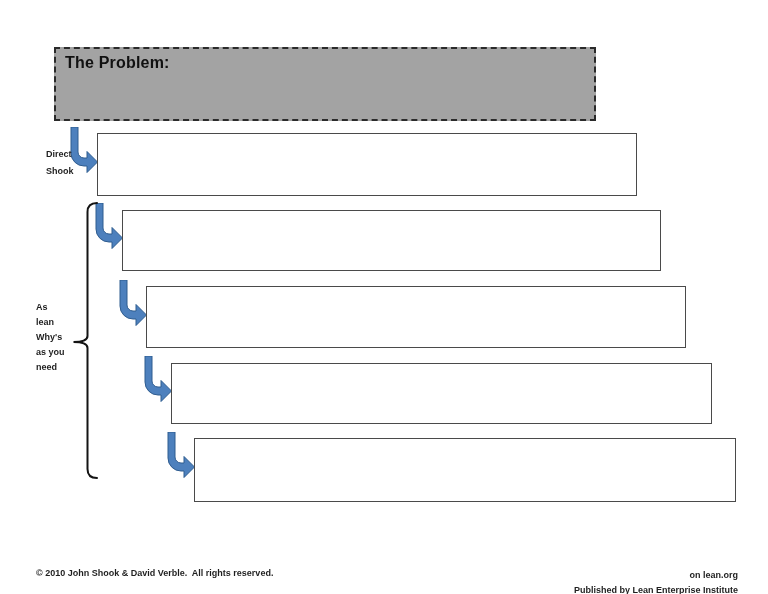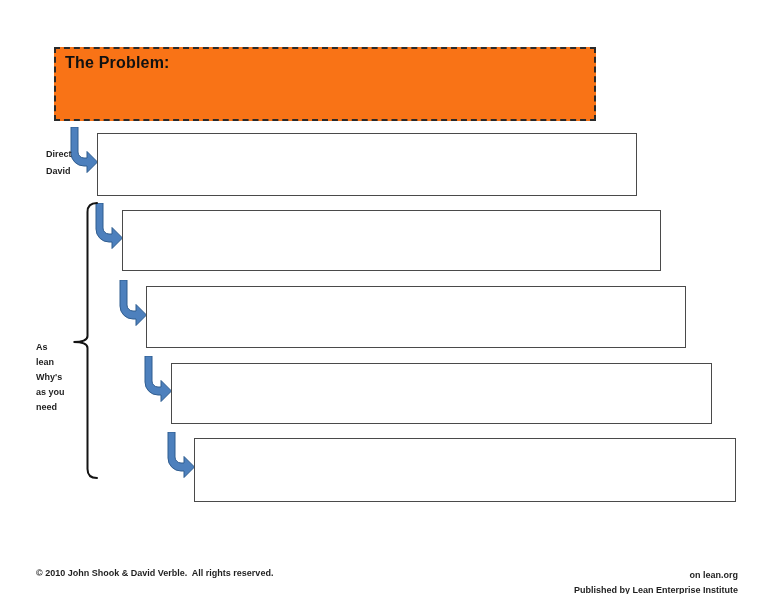--- a/index.html
+++ b/index.html
@@ -2,21 +2,21 @@
 <html><head>
 <meta charset="utf-8">
 <style>
   html,body { margin:0; padding:0; background:#fff; }
   .page {
     position:relative; width:768px; height:594px; background:#ffffff;
     font-family:"Liberation Sans", sans-serif; overflow:hidden;
   }
   .problem-box {
     position:absolute; left:54px; top:47px; width:538px; height:70px;
-    border:2px dashed #2a2a2a; background:#f97316;
+    border:2px dashed #2a2a2a; background:#a3a3a3;
   }
   .problem-label {
     position:absolute; left:9px; top:5px;
     font-size:16px; font-weight:600; color:#111; letter-spacing:0.2px;
   }
   .problem-value { position:absolute; left:9px; top:28px; right:6px; bottom:4px; font-size:12px; color:#111; }
   .why-box {
     position:absolute; background:#ffffff; border:1.5px solid #4a4a4a;
     font-size:12px; color:#111;
   }
@@ -27,21 +27,21 @@
   .b5 { left:194px; top:438px; width:540px; height:62px; }
   .arrow { position:absolute; width:30px; height:46px; }
   .a1 { left:68px;  top:127px; }
   .a2 { left:93px;  top:203px; }
   .a3 { left:117px; top:280px; }
   .a4 { left:142px; top:356px; }
   .a5 { left:165px; top:432px; }
   .bracket { position:absolute; left:70px; top:200px; width:30px; height:281px; }
   .side-label { position:absolute; color:#1f1f1f; font-weight:600; }
   .direct-cause { left:28px; top:146px; font-size:9px; line-height:17px;margin-left:18px; }
-  .why-note { left:36px; top:300px; font-size:9px; line-height:15px;margin-top:40px; }
+  .why-note { left:36px; top:300px; font-size:9px; line-height:15px; }
   .footer { position:absolute; color:#1f1f1f; font-weight:600; font-size:9px;margin-top:37px; }
   .footer-left { left:36px; top:531px; white-space:pre; }
   .footer-right { right:30px; top:531px; text-align:right; line-height:15px; }
 </style>
 </head>
 <body>
 
 <div class="page">
 
   <div class="problem-box">
@@ -70,21 +70,21 @@
   </svg>
 
   <div class="why-box b1"></div>
   <div class="why-box b2"></div>
   <div class="why-box b3"></div>
   <div class="why-box b4"></div>
   <div class="why-box b5"></div>
 
   <div class="side-label direct-cause">
     <div>Direct</div>
-    <div>David</div>
+    <div>Shook</div>
   </div>
   <div class="side-label why-note">
     <div>As</div>
     <div>lean</div>
     <div>Why's</div>
     <div>as you</div>
     <div>need</div>
   </div>
 
   <div class="footer footer-left">© 2010 John Shook &amp; David Verble.  All rights reserved.</div>

